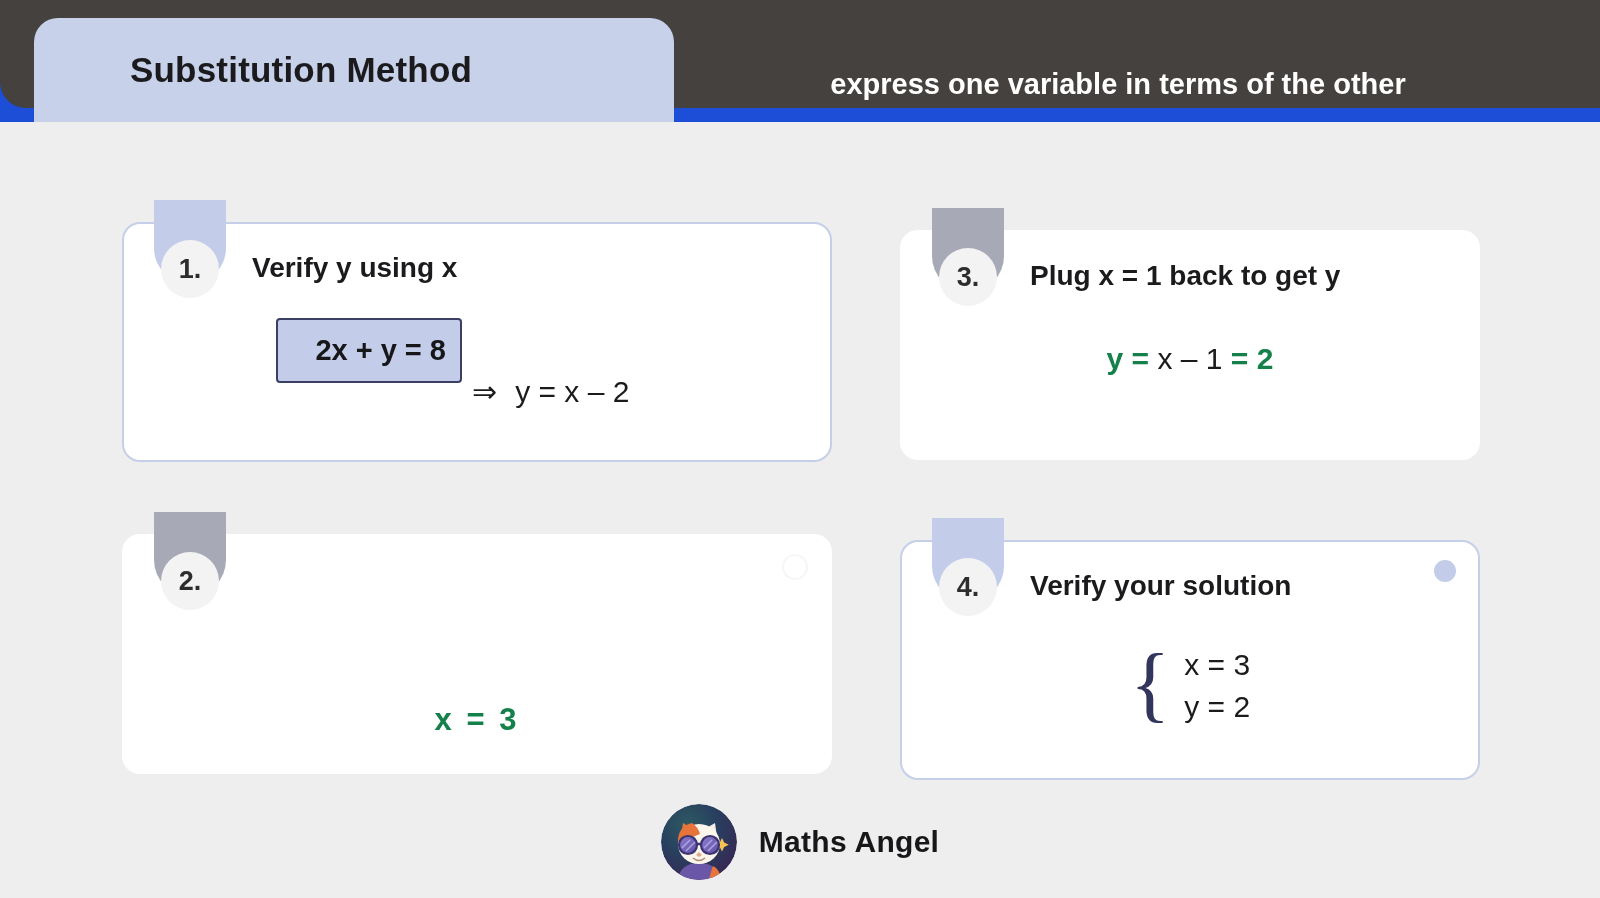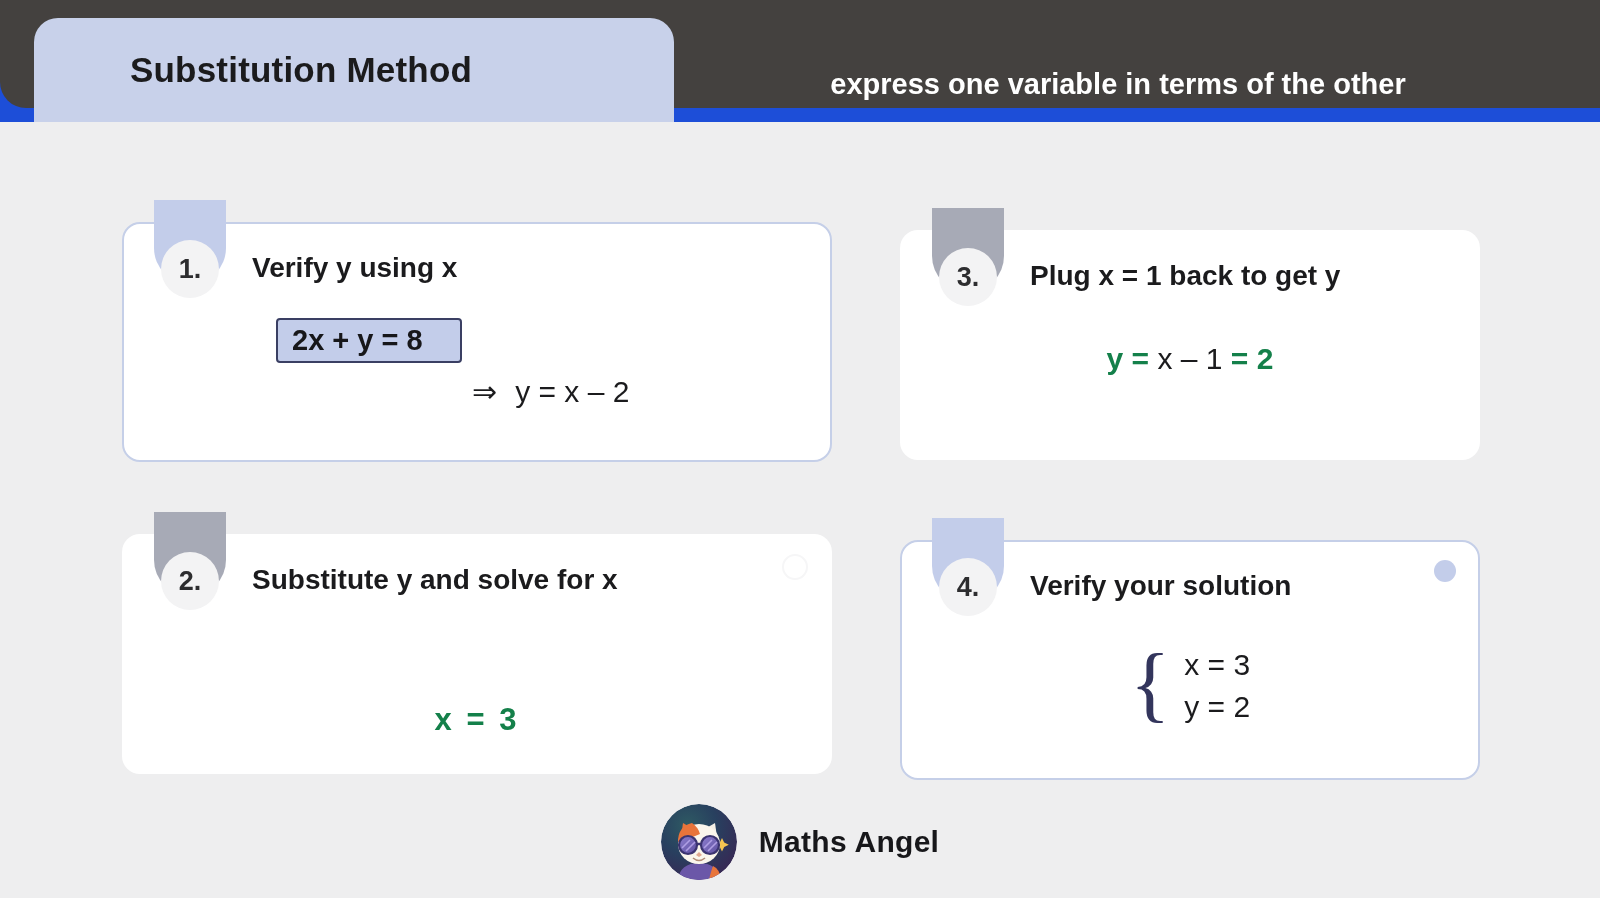--- a/index.html
+++ b/index.html
@@ -154,22 +154,22 @@
     top: 6px;
   }
   .eqbox {
     display: block;
     background: #c3cdea;
     border: 2px solid #3a3f63;
     border-radius: 4px;
     font-size: 29px;
     font-weight: bold;
     color: #17171a;
-    text-align: left;
-    padding: 4px 14px;
+    text-align: right;
+    padding: 14px 14px;
     box-sizing: border-box;
     width: 186px;
   }
   .eqbox.second { margin-top: 6px; }
   .implies-row {
     position: absolute;
     left: 348px;
     top: 62px;
     font-size: 30px;
     color: #1b1b1d;
@@ -279,21 +279,20 @@
     <div class="card-body">
       <div class="centered-eq eq-c3"><span class="green">y =</span><span> x – 1 </span><span class="green">= 2</span></div>
     </div>
   </div>
 
   <div class="card c2">
     <div class="corner-dot ring"></div>
     <div class="tab gray">
       <div class="badge">2.</div>
     </div>
-    <div class="card-title">Substitute y and solve for x</div>
     <div class="card-body">
       <div class="centered-eq eq2-line2 green">x = 3</div>
     </div>
   </div>
 
   <div class="card c4">
     <div class="corner-dot solid"></div>
     <div class="tab blue">
       <div class="badge">4.</div>
     </div>

